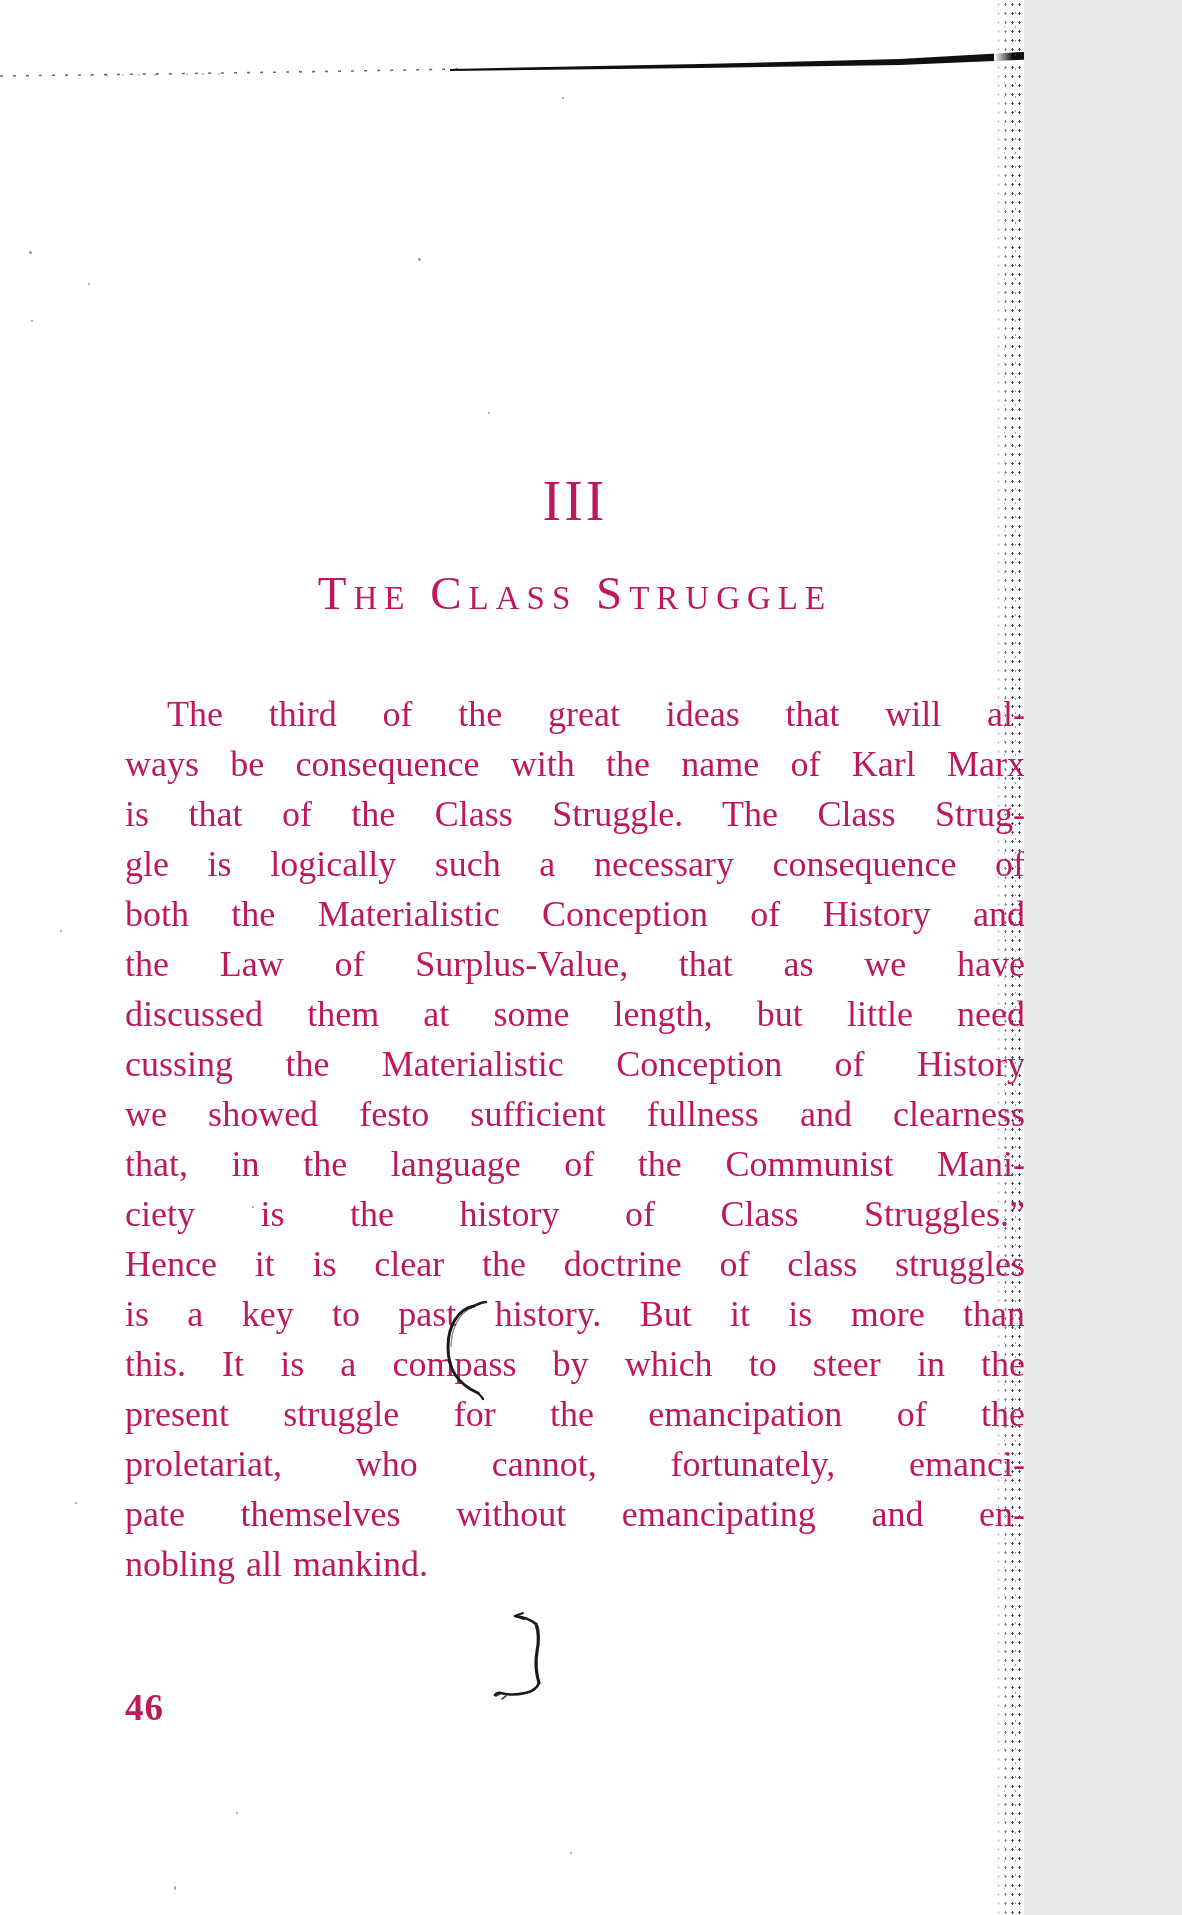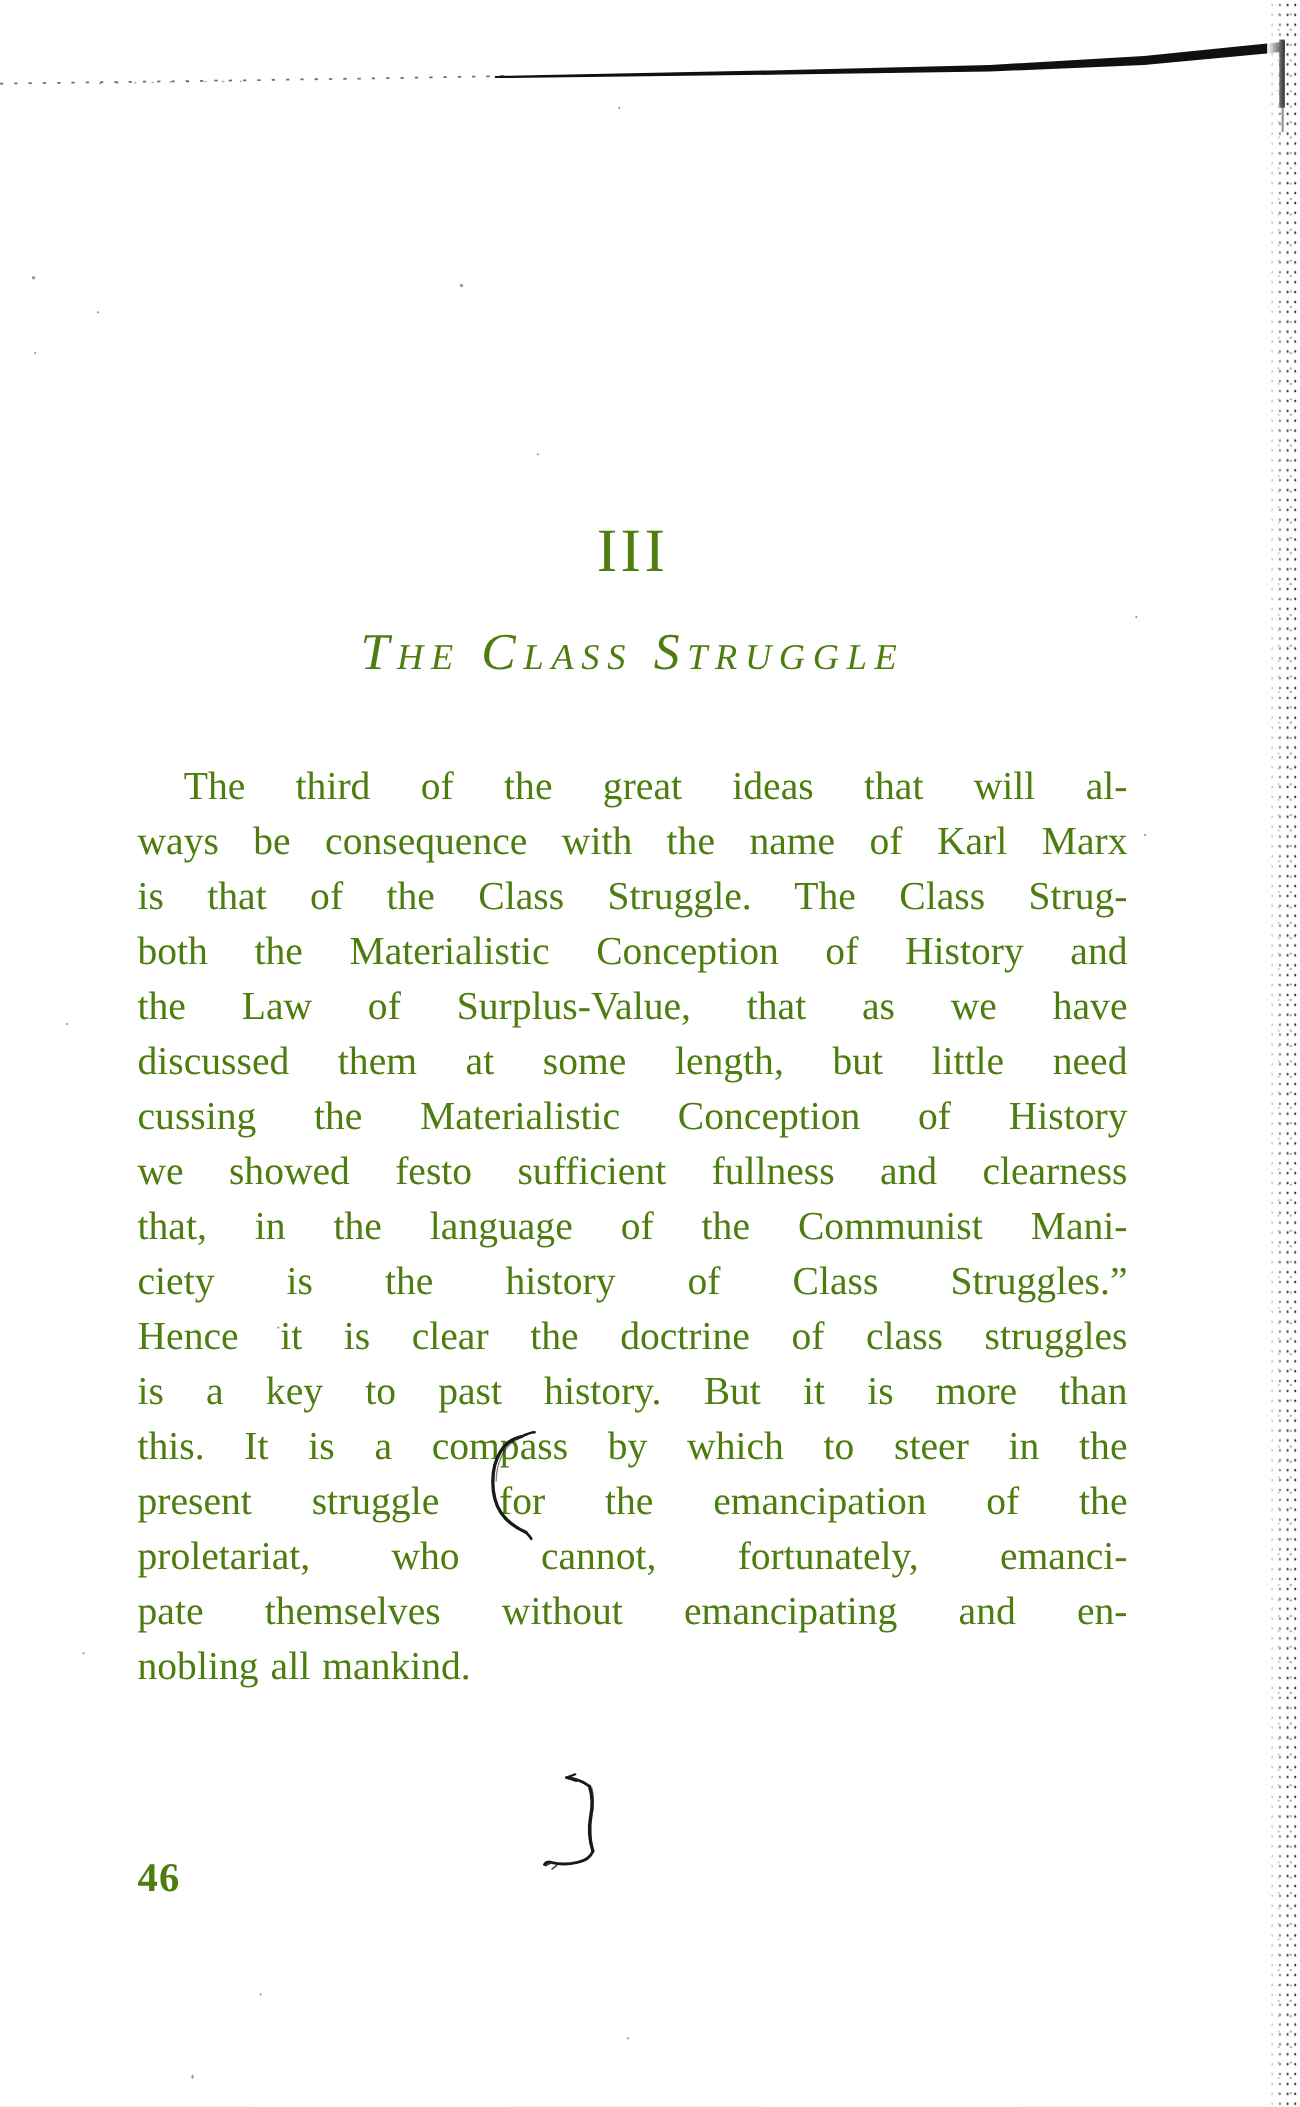--- a/index.html
+++ b/index.html
@@ -1,23 +1,23 @@
 <!DOCTYPE html>
 <html><head>
 <meta charset="utf-8">
 <style>
   html,body{margin:0;padding:0;}
   body{background:#e8e8e8;}
   .page{
     position:relative;
-    width:1182px;height:1915px;
+    width:1024px;height:1915px;
     background:#ffffff;
     overflow:hidden;
     font-family:"Liberation Serif", serif;
-    color:#4d7c0f;
+    color:#be185d;
   }
   
   .top-edge-svg{position:absolute;top:0;left:0;pointer-events:none;}
   .edge-band{
     position:absolute;top:0;right:0;bottom:0;width:30px;
     background-image:
       linear-gradient(to right, rgba(255,255,255,1) 0%, rgba(255,255,255,0) 62%),
       radial-gradient(rgba(25,25,25,.85) 0.9px, rgba(0,0,0,0) 1.2px),
       radial-gradient(rgba(80,80,80,.55) 0.8px, rgba(0,0,0,0) 1.05px);
     background-size:100% 100%, 7px 9px, 11px 14px;
@@ -26,21 +26,21 @@
   .speck{position:absolute;background:#444;border-radius:50%;opacity:.55;}
   
   .chapter-number{
     position:absolute;left:125px;width:900px;top:468px;height:66px;
     text-align:center;font-size:56px;letter-spacing:3px;line-height:66px;
     font-weight:500;
   }
   .chapter-heading{
     position:absolute;left:125px;width:900px;top:562px;height:62px;
     text-align:center;font-variant:small-caps;font-size:47px;line-height:62px;
-    letter-spacing:7px;font-weight:500;white-space:nowrap;font-style:italic;
+    letter-spacing:7px;font-weight:500;white-space:nowrap;
   }
   .body-text{
     position:absolute;left:125px;top:665px;width:900px;
     font-size:36px;line-height:50px;word-spacing:2px;
   }
   .line{
     text-align:justify;text-align-last:justify;
     height:50px;white-space:nowrap;
   }
   .line.first{padding-left:42px;margin-top:24px;}
@@ -83,20 +83,21 @@
   <div class="speck" style="left:570px;top:1852px;width:2px;height:2px;"></div>
 
   <div class="chapter-number">III</div>
 
   <div class="chapter-heading">The Class Struggle</div>
 
   <div class="body-text">
       <div class="line first">The third of the great ideas that will al-</div>
       <div class="line">ways be consequence with the name of Karl Marx</div>
       <div class="line">is that of the Class Struggle.  The Class Strug-</div>
+      <div class="line">gle is logically such a necessary consequence of</div>
       <div class="line">both the Materialistic Conception of History and</div>
       <div class="line">the Law of Surplus-Value, that as we have</div>
       <div class="line">discussed them at some length, but little need</div>
       <div class="line">cussing the Materialistic Conception of History</div>
       <div class="line">we showed festo sufficient fullness and clearness</div>
       <div class="line">that, in the language of the Communist Mani-</div>
       <div class="line">ciety is the history of Class Struggles.”</div>
       <div class="line">Hence it is clear the doctrine of class struggles</div>
       <div class="line">is a key to past history.  But it is more than</div>
       <div class="line">this.  It is a compass by which to steer in the</div>

